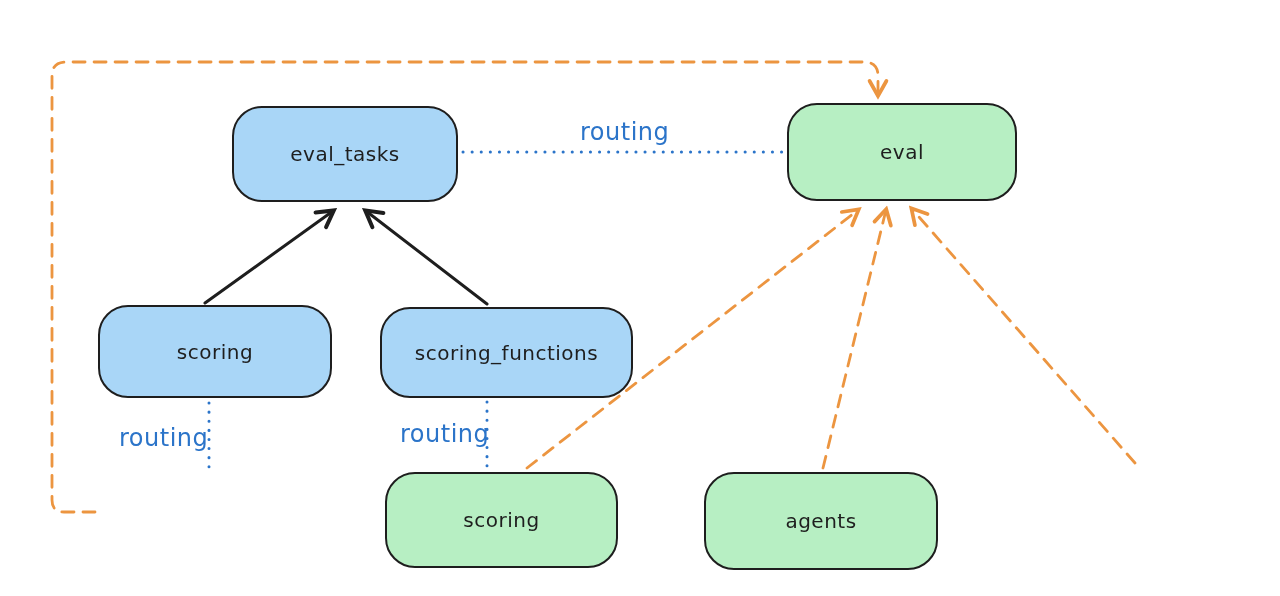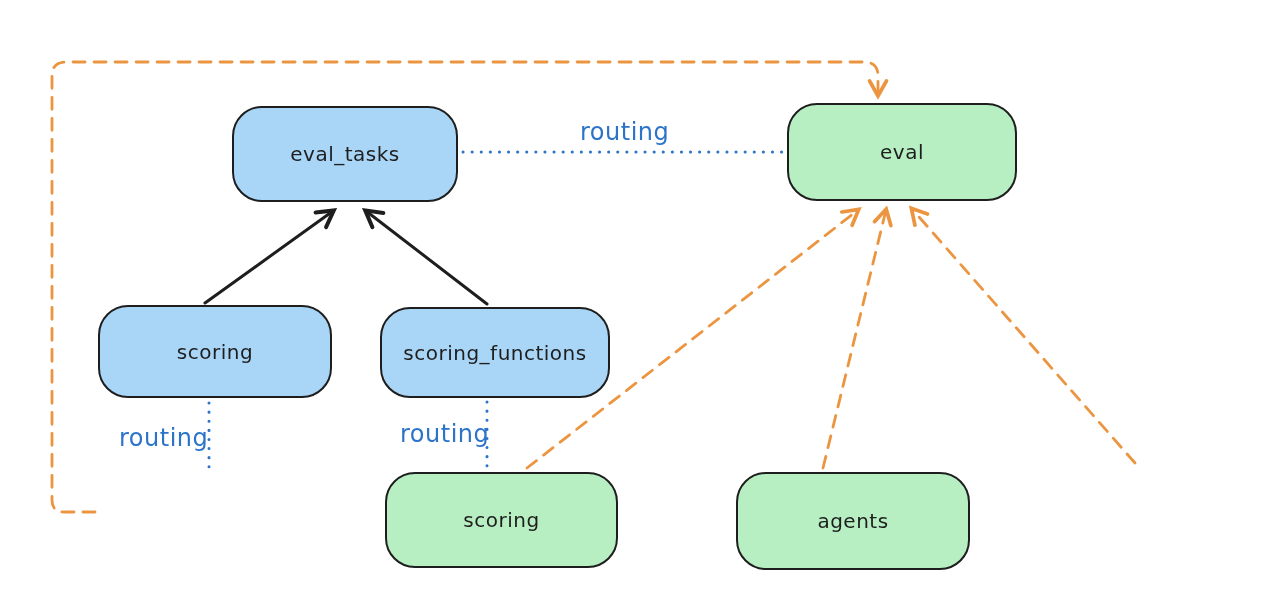--- a/index.html
+++ b/index.html
@@ -101,30 +101,30 @@
   </div>
 
   <div class="node node-blue" style="left:232px; top:106px; width:226px; height:96px;">
     <span>eval_tasks</span>
   </div>
 
   <div class="node node-blue" style="left:98px; top:305px; width:234px; height:93px;">
     <span>scoring</span>
   </div>
 
-  <div class="node node-blue" style="left:380px; top:307px; width:230px; height:91px;align-items:center;">
+  <div class="node node-blue" style="left:380px; top:307px; width:253px; height:91px;align-items:center;">
     <span>scoring_functions</span>
   </div>
 
 
   <div class="node node-green" style="left:385px; top:472px; width:233px; height:96px;">
     <span>scoring</span>
   </div>
 
-  <div class="node node-green" style="left:736px; top:472px; width:234px; height:98px;">
+  <div class="node node-green" style="left:704px; top:472px; width:234px; height:98px;">
     <span>agents</span>
   </div>
 
 
   <div class="edge-label" style="left:580px; top:118px;">routing</div>
   <div class="edge-label" style="left:119px; top:424px;">routing</div>
   <div class="edge-label" style="left:400px; top:420px;">routing</div>
 
 </div>
 

